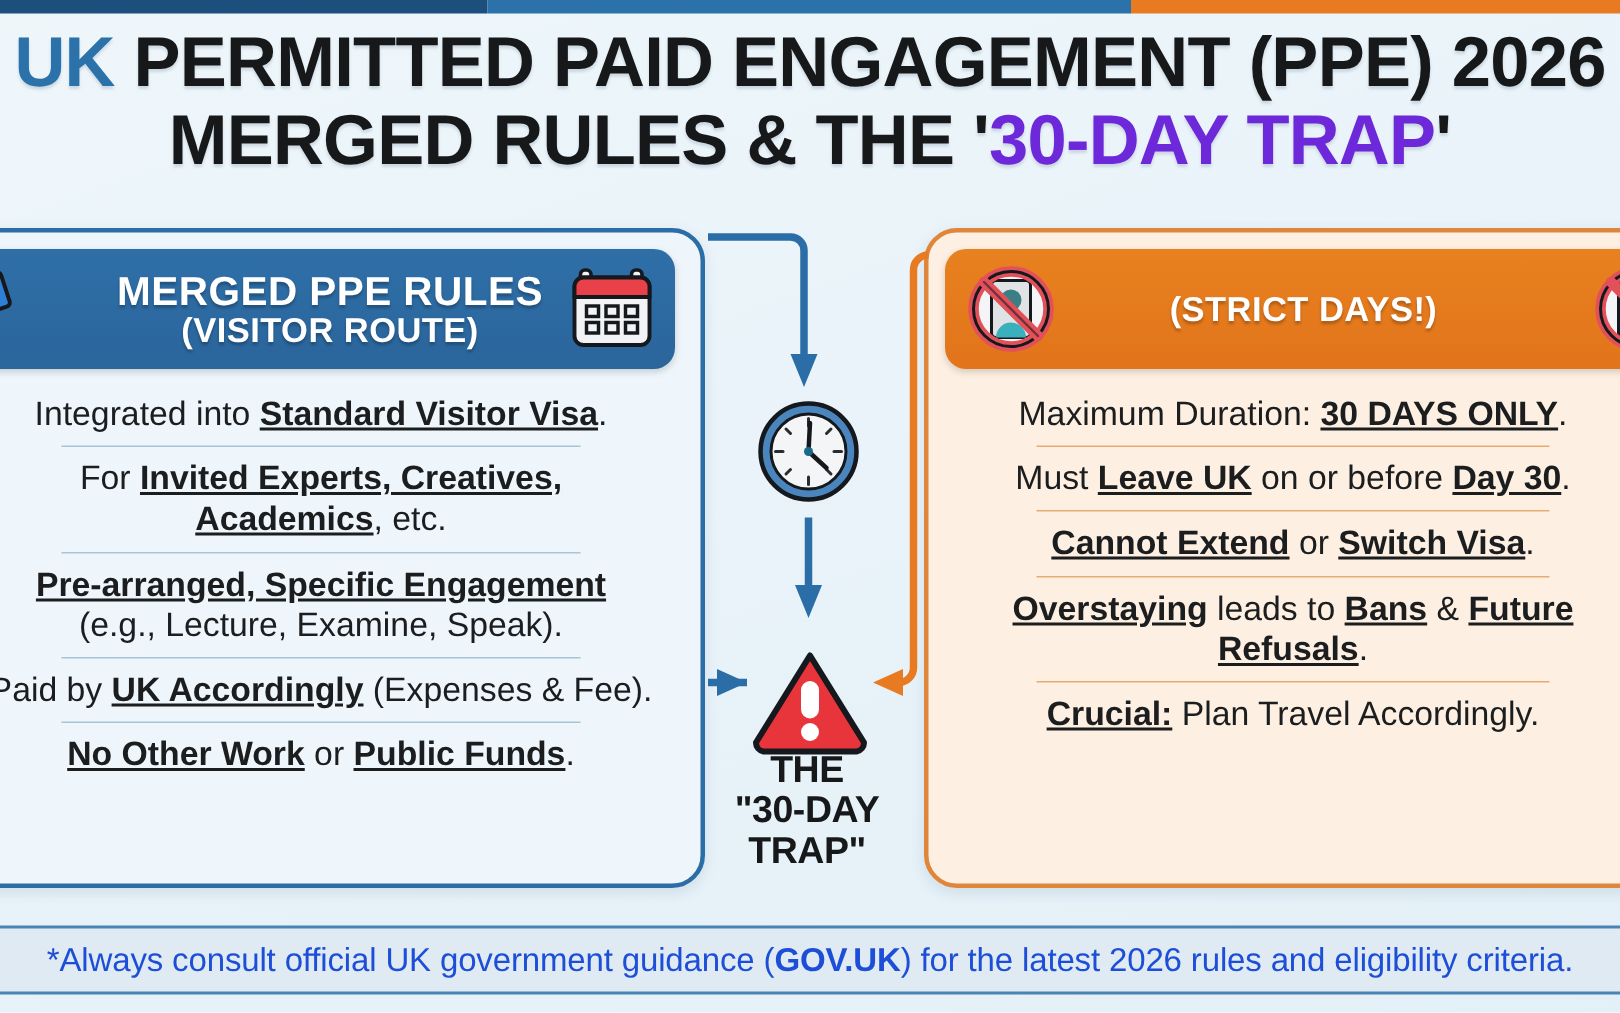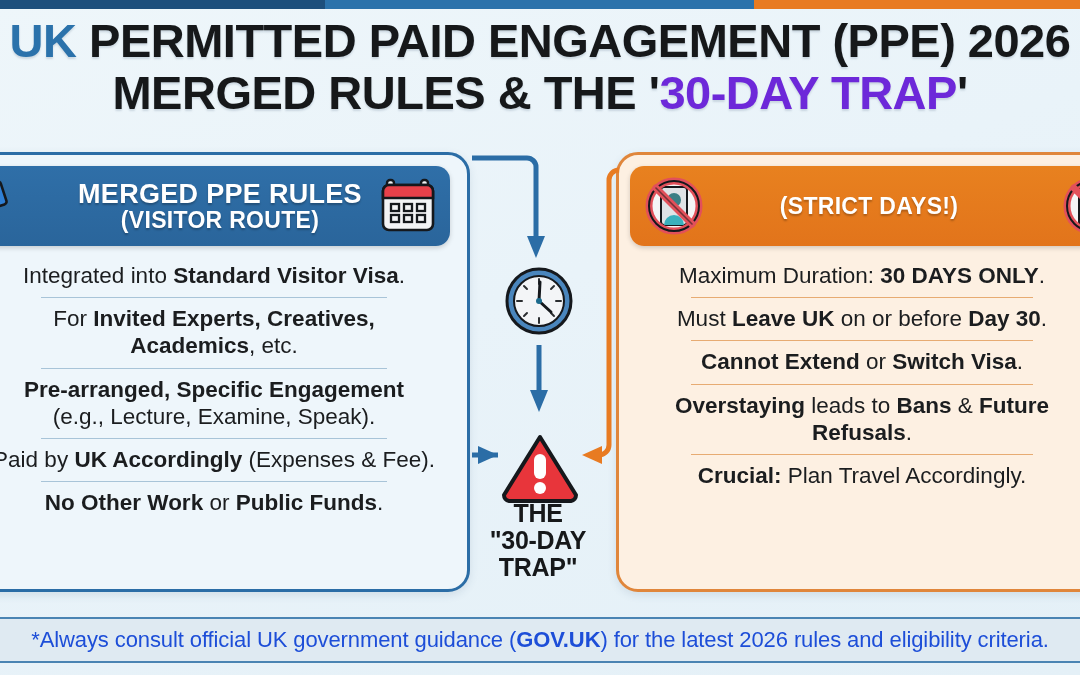--- a/index.html
+++ b/index.html
@@ -64,21 +64,21 @@
   #ico-noentry-r{right:-28px;top:8px;}
 
   
   .plist{position:absolute;left:14px;top:100px;width:466px;}
   #panel-right .plist{left:12px;width:462px;}
   .pitem{
     text-align:center;color:#1b1d1f;font-size:22.5px;line-height:1.21;
     padding:7px 4px 8px;white-space:nowrap;
   }
   #panel-right .pitem{font-size:22.5px;}
-  .pitem b{font-weight:700;}
+  .pitem b{font-weight:700;text-decoration:underline;}
   .pitem.wrap{white-space:normal;}
   .divider{height:1px;margin:0 60px;background:#a8c4d8;}
   #panel-right .divider{background:#e7ab72;}
 
   
   #clock{position:absolute;left:503px;top:265px;width:72px;height:72px;}
   #warn{position:absolute;left:500px;top:432px;width:80px;height:72px;}
   #warn-cap{
     position:absolute;left:463px;top:500px;width:150px;text-align:center;
     font-weight:800;font-size:25px;line-height:1.08;color:#16181a;

